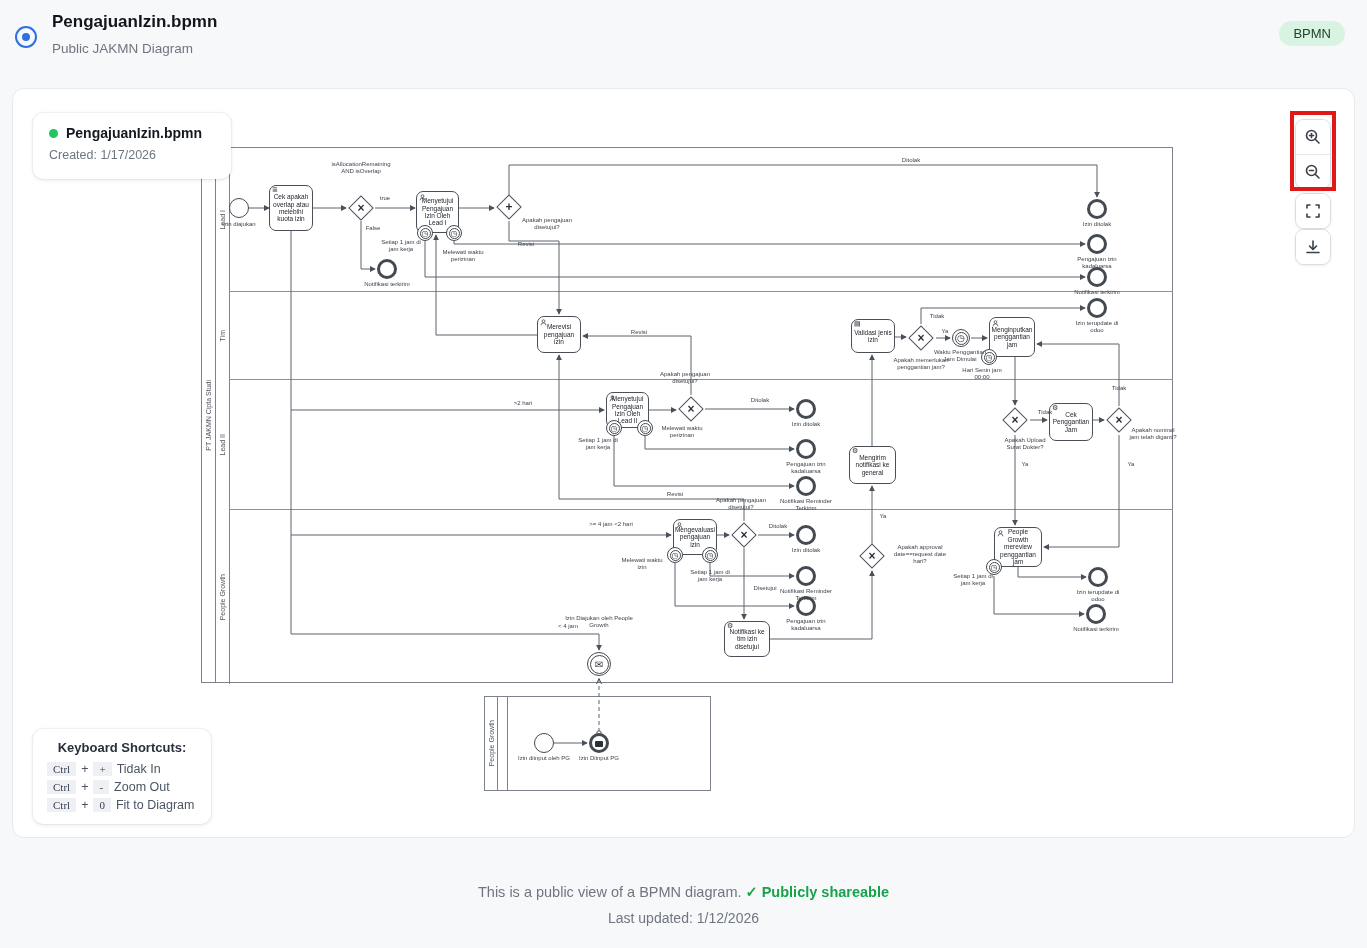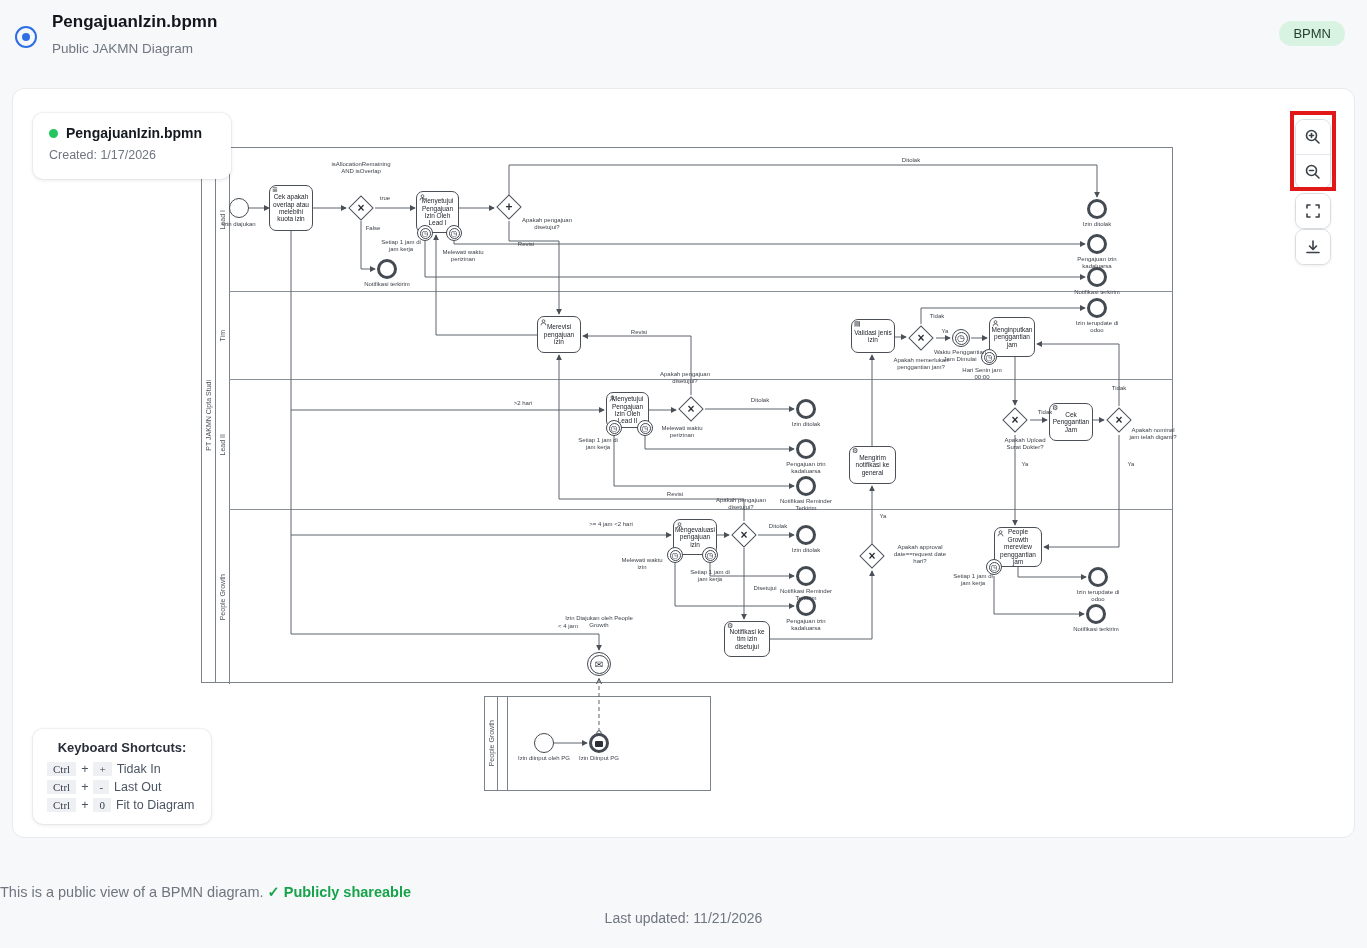--- a/index.html
+++ b/index.html
@@ -91,21 +91,21 @@
   .gw { position:absolute; width:26px; height:26px; z-index:3; }
   .gw .d { position:absolute; left:3.5px; top:3.5px; width:18px; height:18px; transform:rotate(45deg);
            border:1px solid #4b5058; background:#fff; }
   .gw .m { position:absolute; inset:0; display:flex; align-items:center; justify-content:center;
            font-size:12px; font-weight:bold; color:#2c3036; }
 
   .dlabel { position:absolute; font-size:6px; color:#3e434b; z-index:5; text-align:center; line-height:1.2; }
   .nlabel { position:absolute; font-size:6px; color:#3e434b; z-index:5; text-align:center; line-height:1.2; }
 
   
-  .foot1 { position:absolute; left:0; top:884px; width:100%; 
+  .foot1 { position:absolute; left:0; top:884px; width:100%; text-align:center;
            font-size:14.5px; color:#6f7680; }
   .foot1 .share { color:#16a34a; font-weight:bold; }
   .foot2 { position:absolute; left:0; top:910px; width:100%; text-align:center;
            font-size:14px; color:#6f7680; }
 </style>
 </head>
 <body>
 
 <div class="hdr">
   <div class="app-icon">
@@ -431,21 +431,21 @@
     <div class="kbd-row">
       <kbd>Ctrl</kbd>
       <span>+</span>
       <kbd>+</kbd>
       <span>Tidak In</span>
     </div>
     <div class="kbd-row">
       <kbd>Ctrl</kbd>
       <span>+</span>
       <kbd>-</kbd>
-      <span>Last Out</span>
+      <span>Zoom Out</span>
     </div>
     <div class="kbd-row">
       <kbd>Ctrl</kbd>
       <span>+</span>
       <kbd>0</kbd>
       <span>Fit to Diagram</span>
     </div>
   </div>
 
   <div class="ctrl" style="top:30px;">
@@ -490,13 +490,13 @@
       </div>
     </div>
   </div>
   <div class="red-box"></div>
 </div>
 
 <div class="foot1">
   <span>This is a public view of a BPMN diagram.</span>
   <span class="share">✓ Publicly shareable</span>
 </div>
-<div class="foot2">Last updated: 11/21/2026</div>
+<div class="foot2">Last updated: 1/12/2026</div>
 
 </body></html>

